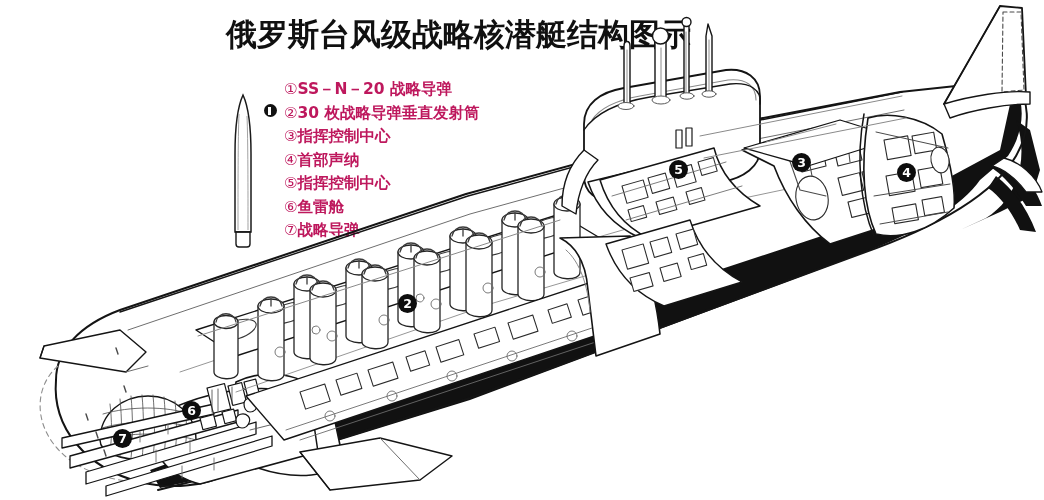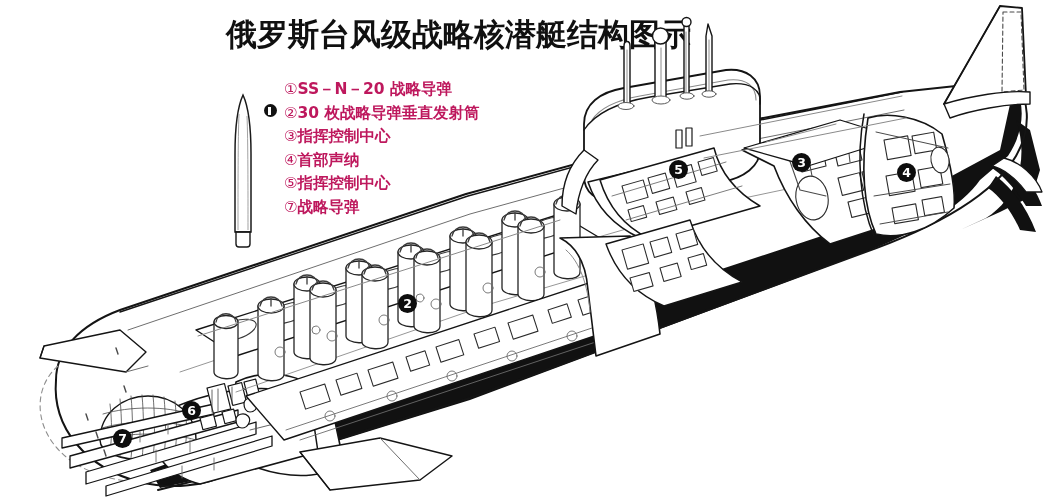--- a/index.html
+++ b/index.html
@@ -70,20 +70,23 @@
       <span class="leg-num">②</span><span>30 枚战略导弹垂直发射筒</span>
     </div>
     <div class="leg-item">
       <span class="leg-num">③</span><span>指挥控制中心</span>
     </div>
     <div class="leg-item">
       <span class="leg-num">④</span><span>首部声纳</span>
     </div>
     <div class="leg-item">
       <span class="leg-num">⑤</span><span>指挥控制中心</span>
+    </div>
+    <div class="leg-item">
+      <span class="leg-num">⑥</span><span>鱼雷舱</span>
     </div>
     <div class="leg-item">
       <span class="leg-num">⑦</span><span>战略导弹</span>
     </div>
   </div>
 
   <svg id="drawing" viewBox="0 0 1044 500">
     <defs>
       <clipPath id="hullClip">
         <path d="M60 430 C30 392 40 350 96 322 L470 196 L700 132 L905 92 L1008 78

